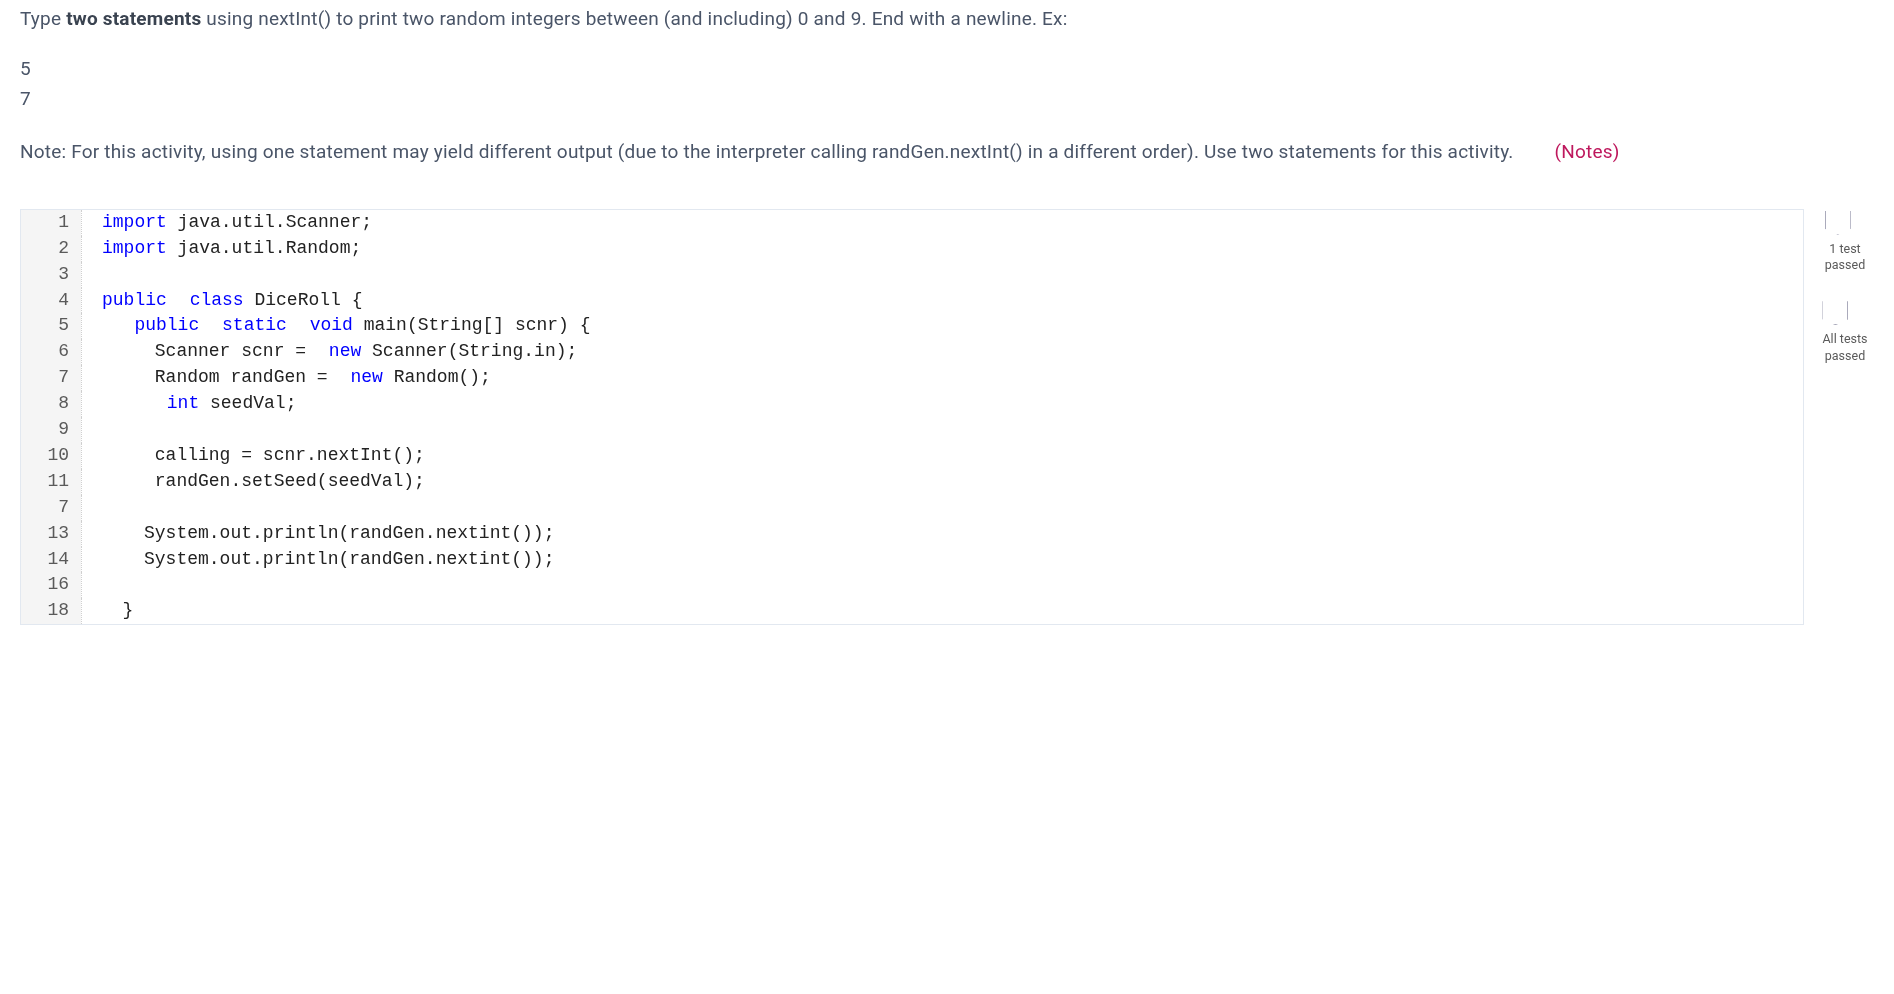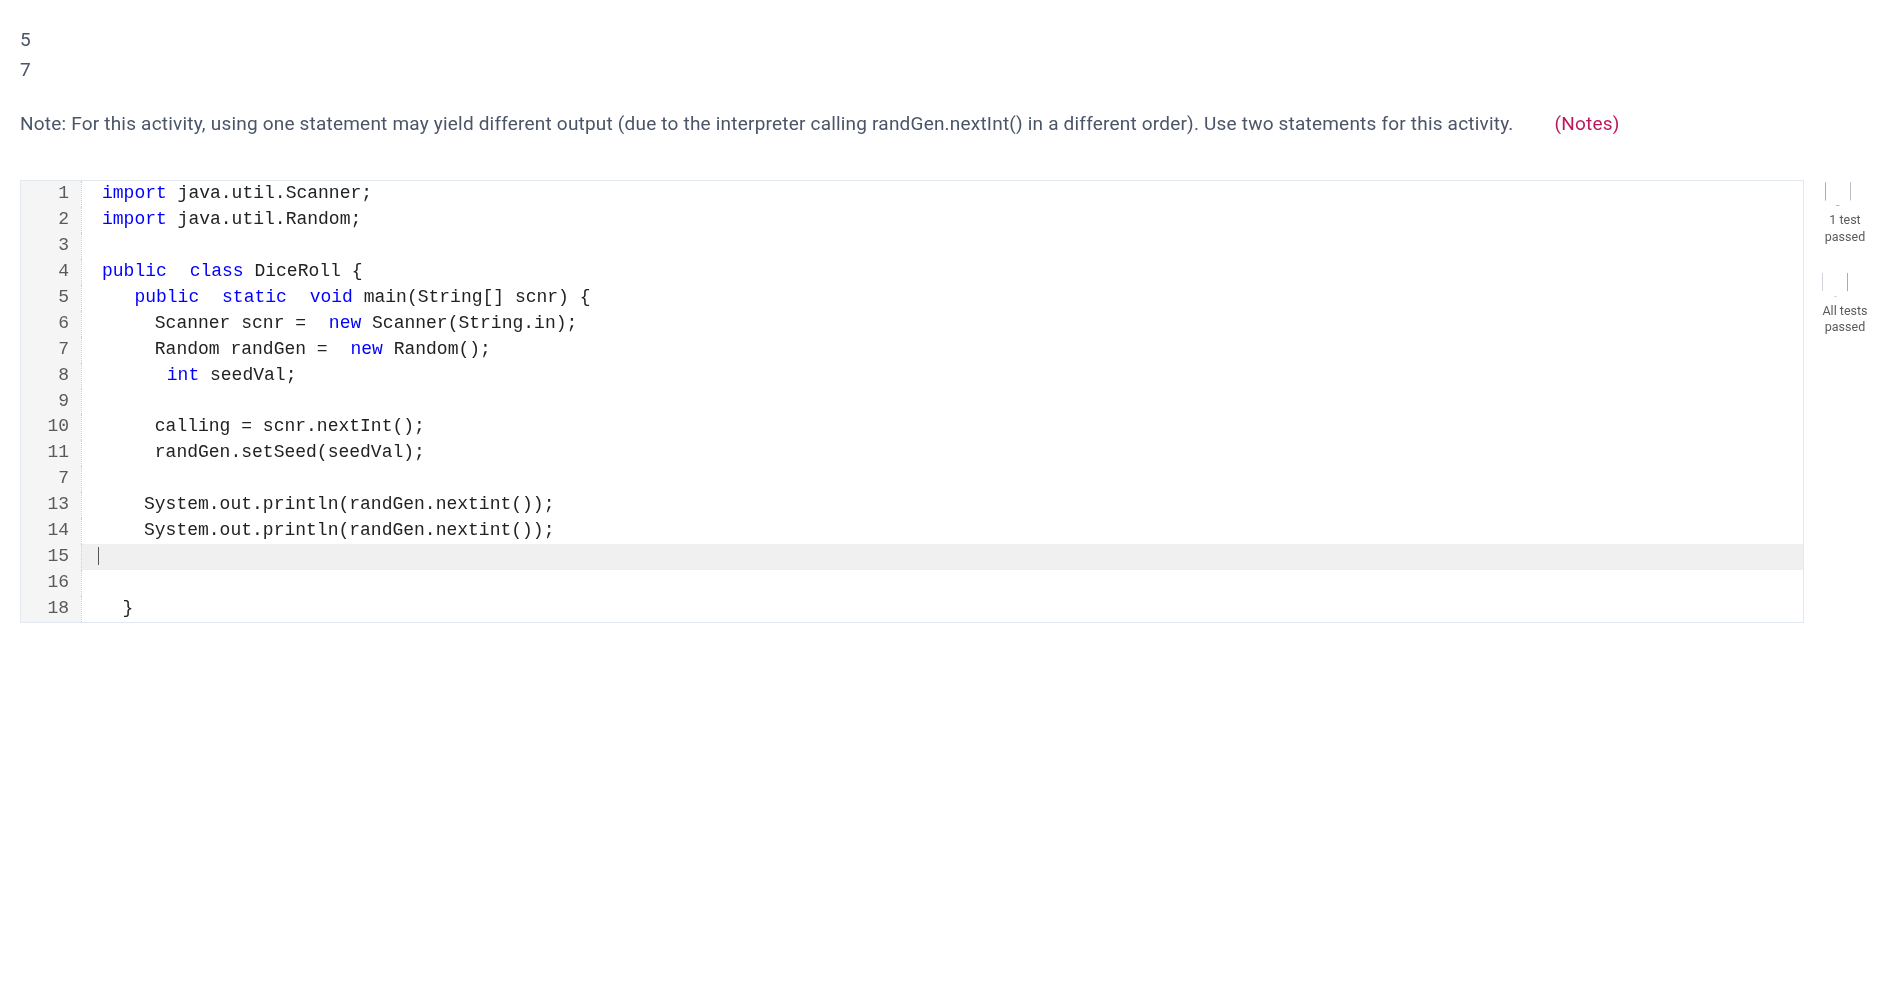--- a/index.html
+++ b/index.html
@@ -109,20 +109,23 @@
       height: 18px;
       background: #555;
       vertical-align: middle;
       margin-left: 8px;
     }
   </style>
 </head>
 <body>
 
 <div class="prompt-section">
+  <p class="prompt-line">
+    <span>Type </span><strong>two statements</strong><span> using nextInt() to print two random integers between (and including) 0 and 9. End with a newline. Ex:</span>
+  </p>
   <div class="example-output">
     <div>5</div>
     <div>7</div>
   </div>
   <p class="prompt-line">
     <span>Note: For this activity, using one statement may yield different output (due to the interpreter calling randGen.nextInt() in a different order). Use two statements for this activity. </span><a href="#" class="notes-link">(Notes)</a>
   </p>
 </div>
 
 <div class="code-container">
@@ -175,24 +178,20 @@
         <div class="line-number">7</div>
         <div class="code-content">&nbsp;</div>
       </div>
       <div class="code-row">
         <div class="line-number">13</div>
         <div class="code-content"><span>     System.out.println(randGen.nextint());</span></div>
       </div>
       <div class="code-row">
         <div class="line-number">14</div>
         <div class="code-content"><span>     System.out.println(randGen.nextint());</span></div>
-      </div>
-      <div class="code-row current-line">
-        <div class="line-number">15</div>
-        <div class="code-content"><span class="cursor"></span></div>
       </div>
       <div class="code-row">
         <div class="line-number">16</div>
         <div class="code-content">&nbsp;</div>
       </div>
       <div class="code-row">
         <div class="line-number">18</div>
         <div class="code-content"><span>   }</span></div>
       </div>
     </div>

